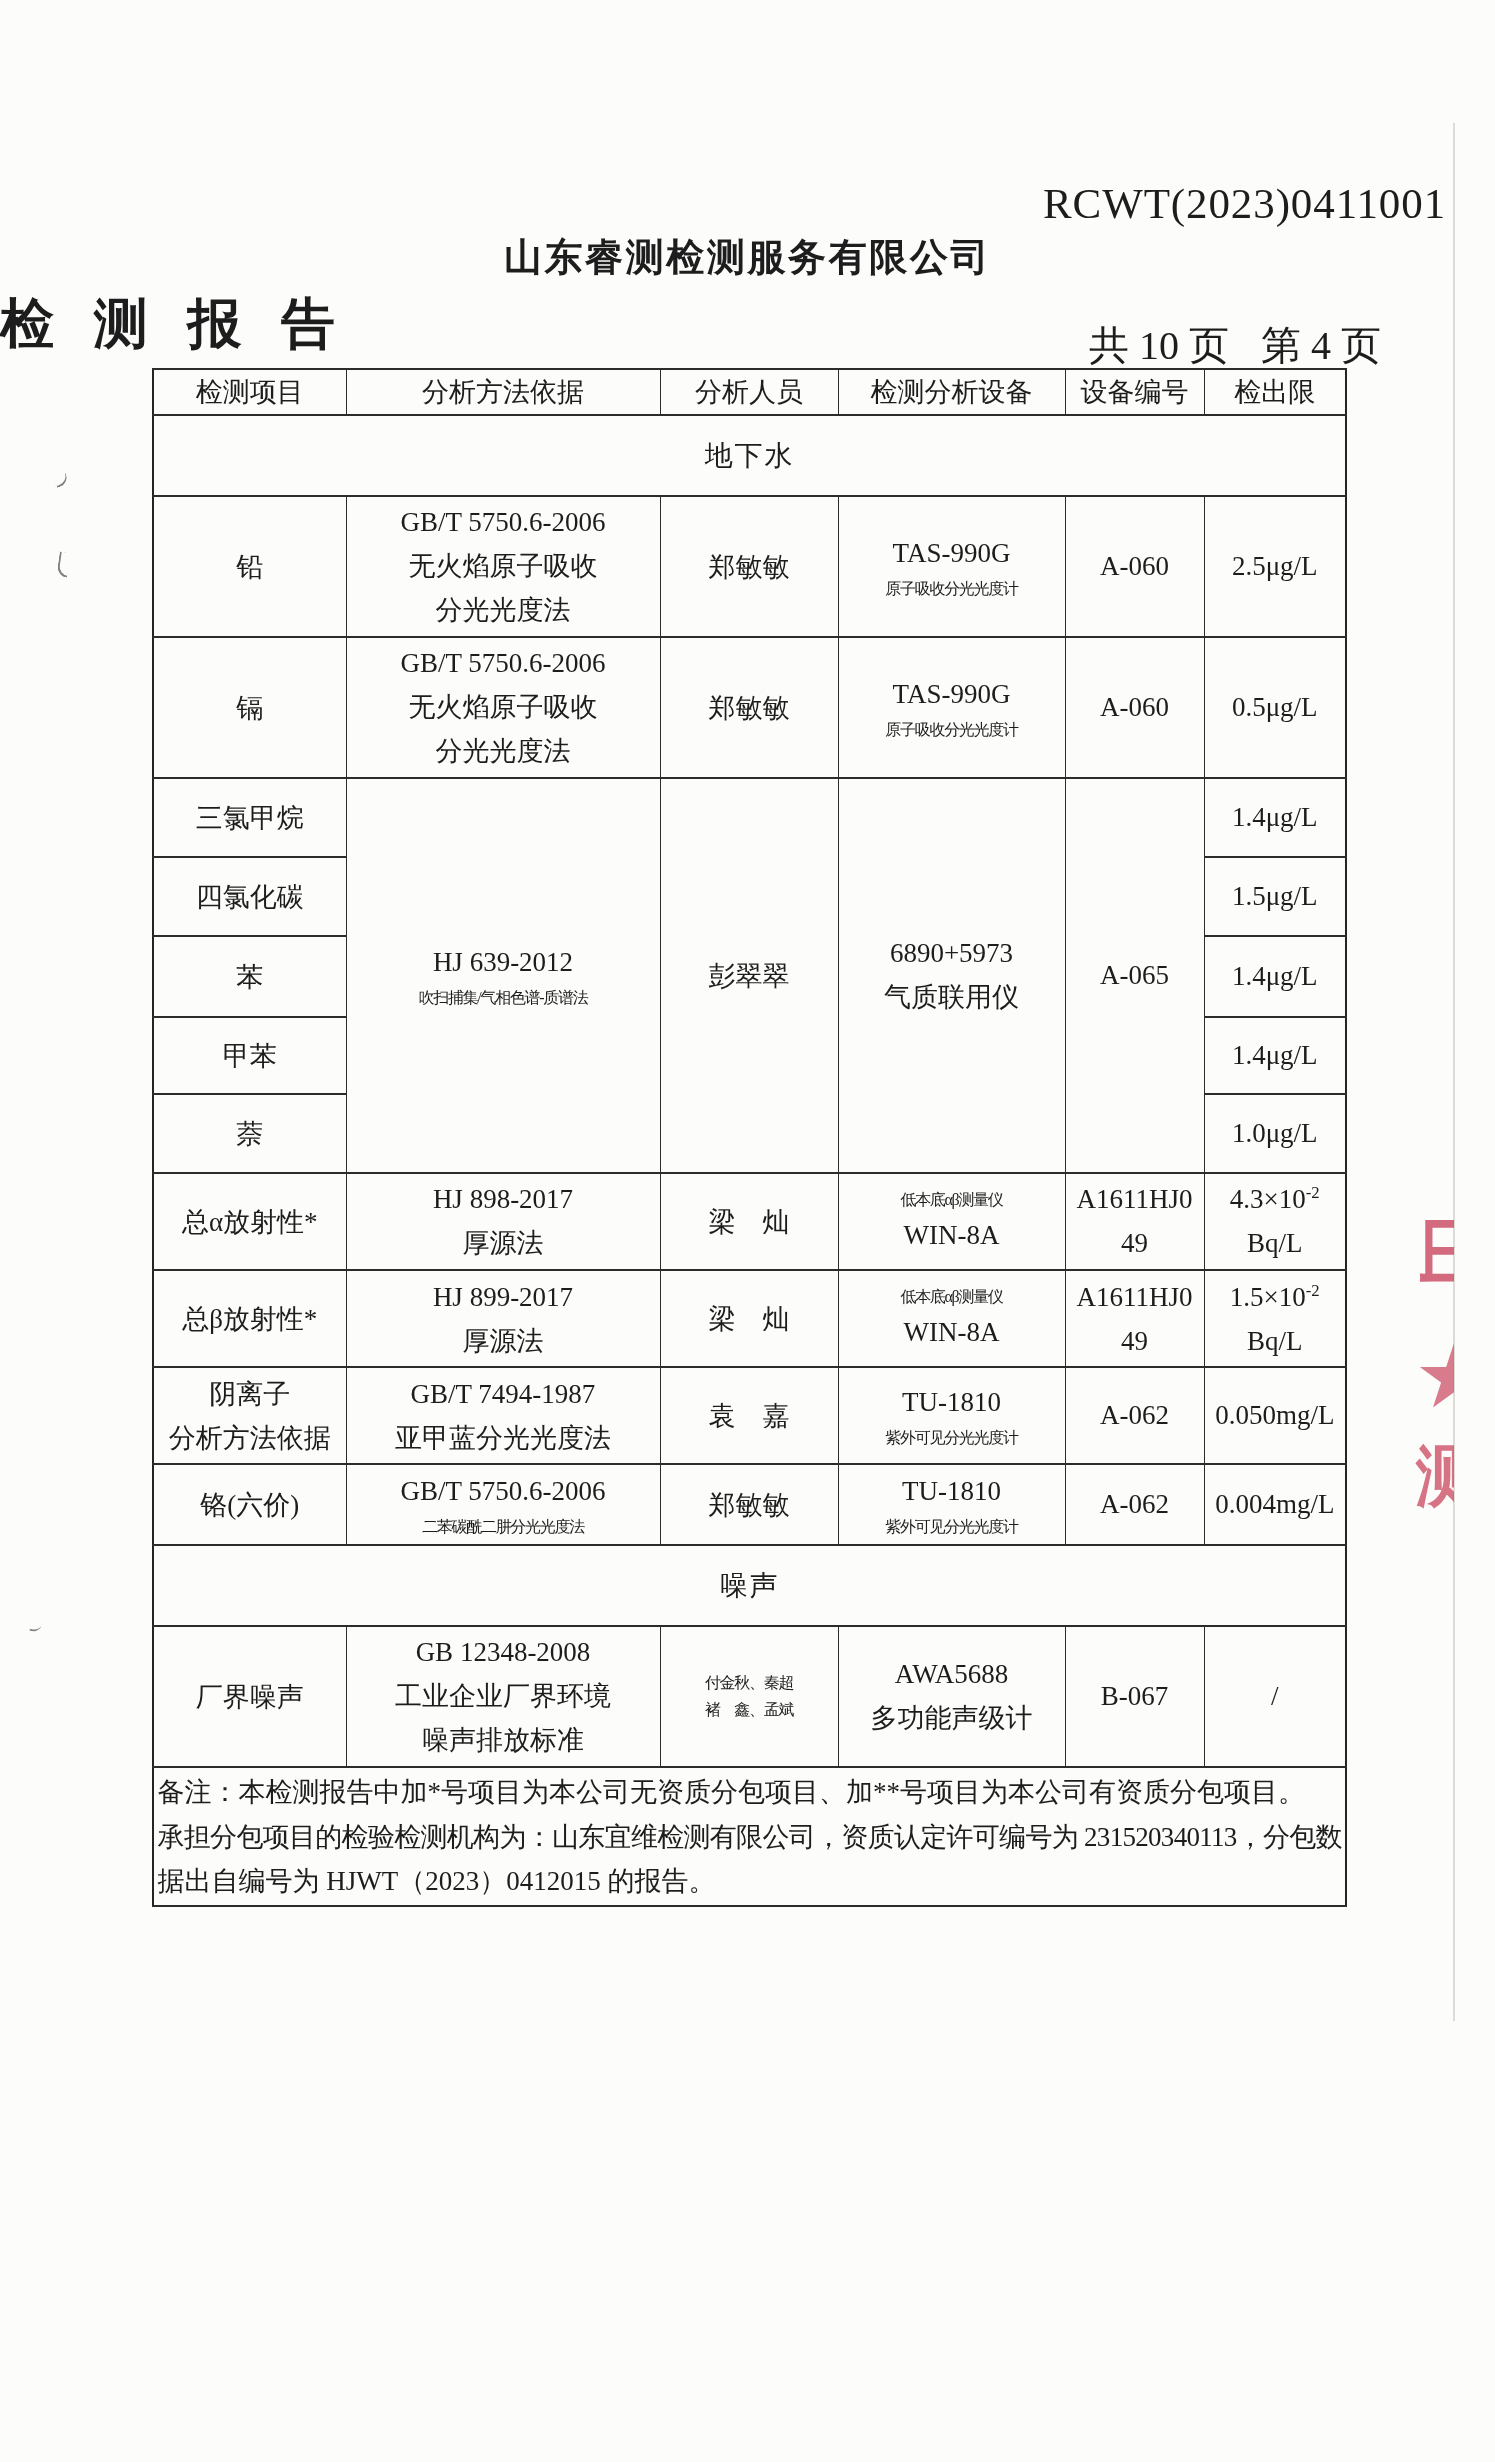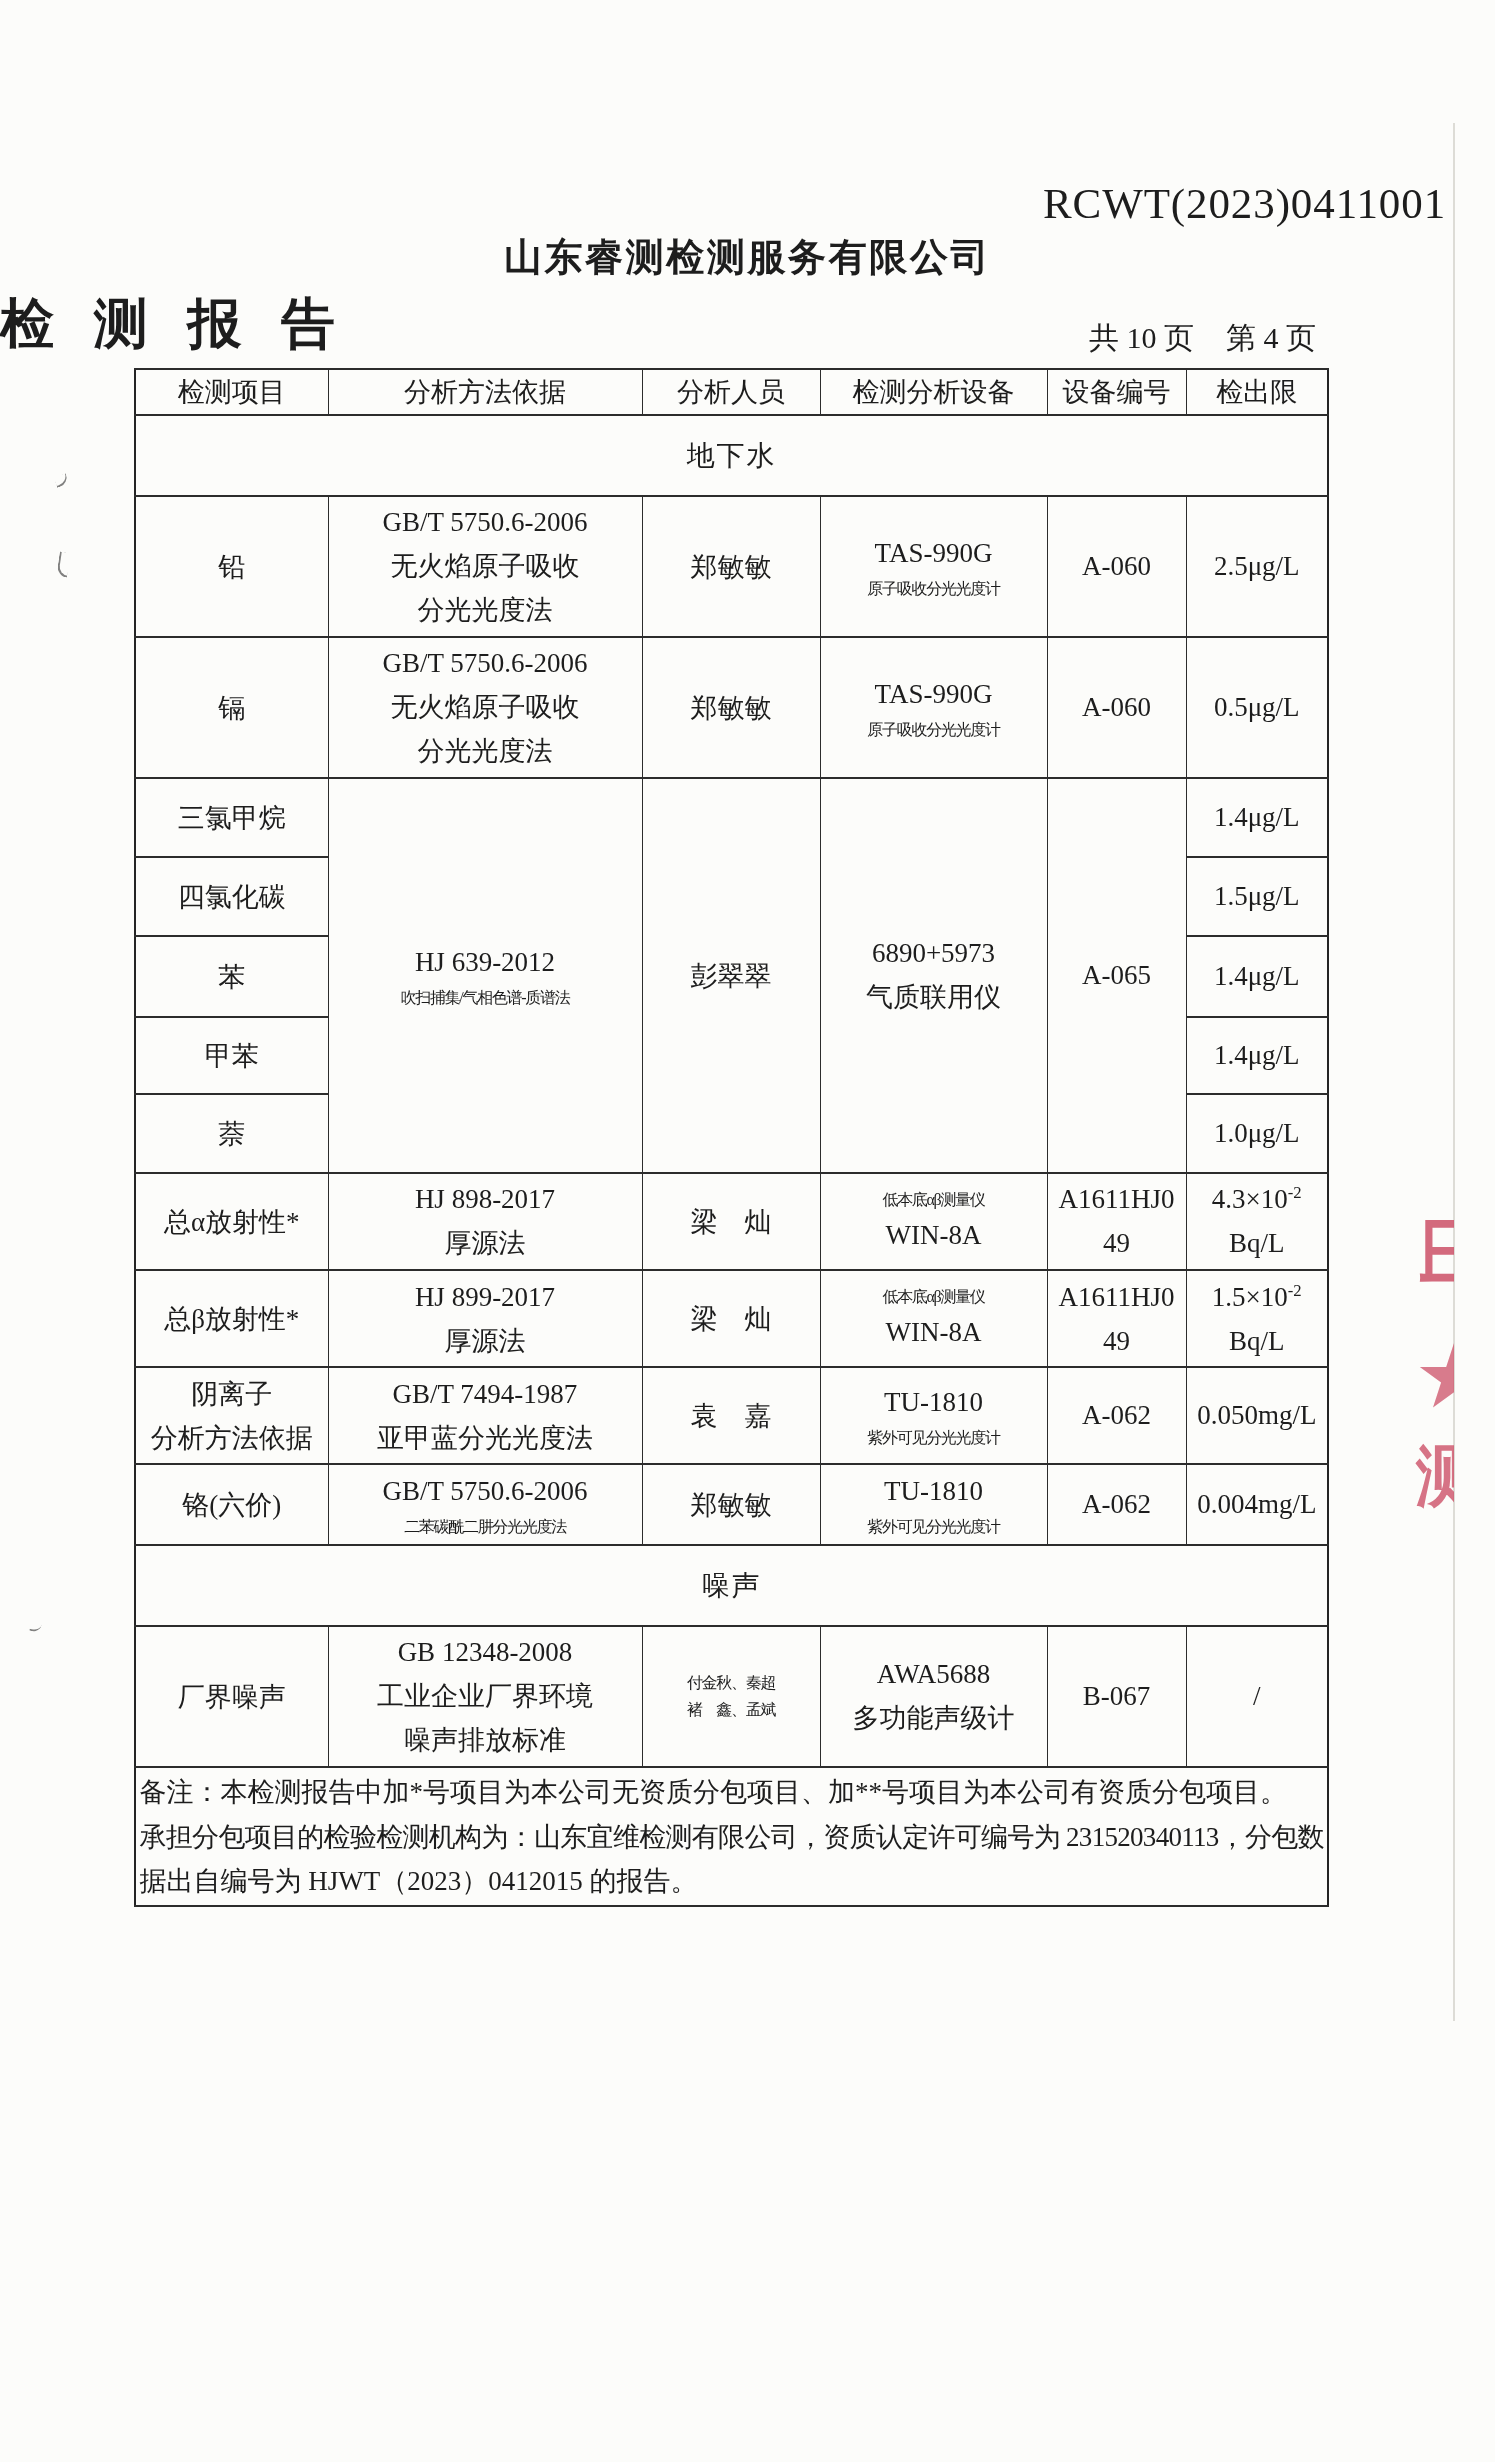--- a/index.html
+++ b/index.html
@@ -19,24 +19,24 @@
     font-family:"Liberation Sans","DejaVu Sans",sans-serif;
   }
   .title {
     position:absolute; left:0; top:288px; width:1495px;
     text-align:left; font-size:54px; font-weight:bold;
     letter-spacing:10.6px; word-spacing:3.5px;
     font-family:"Liberation Sans","DejaVu Sans",sans-serif;
   }
   .pagination {
     position:absolute; left:1089px; top:318px;
-    font-size:30px; display:flex; gap:32px; white-space:nowrap;
+    font-size:40px; display:flex; gap:32px; white-space:nowrap;
   }
   table.report {
-    position:absolute; left:134px; top:368px; width:1192px;
+    position:absolute; left:152px; top:368px; width:1192px;
     border-collapse:collapse; table-layout:fixed;
     text-align:center; font-size:27px;
     border:2.6px solid #242424;
     padding-left:40px;
   }
   table.report th, table.report td {
     border:1.8px solid #2c2c2c;
     border-top-width:2.6px; border-bottom-width:2.6px;
     font-weight:normal; padding:1.8px 3.5px; vertical-align:middle;
     overflow:hidden;

